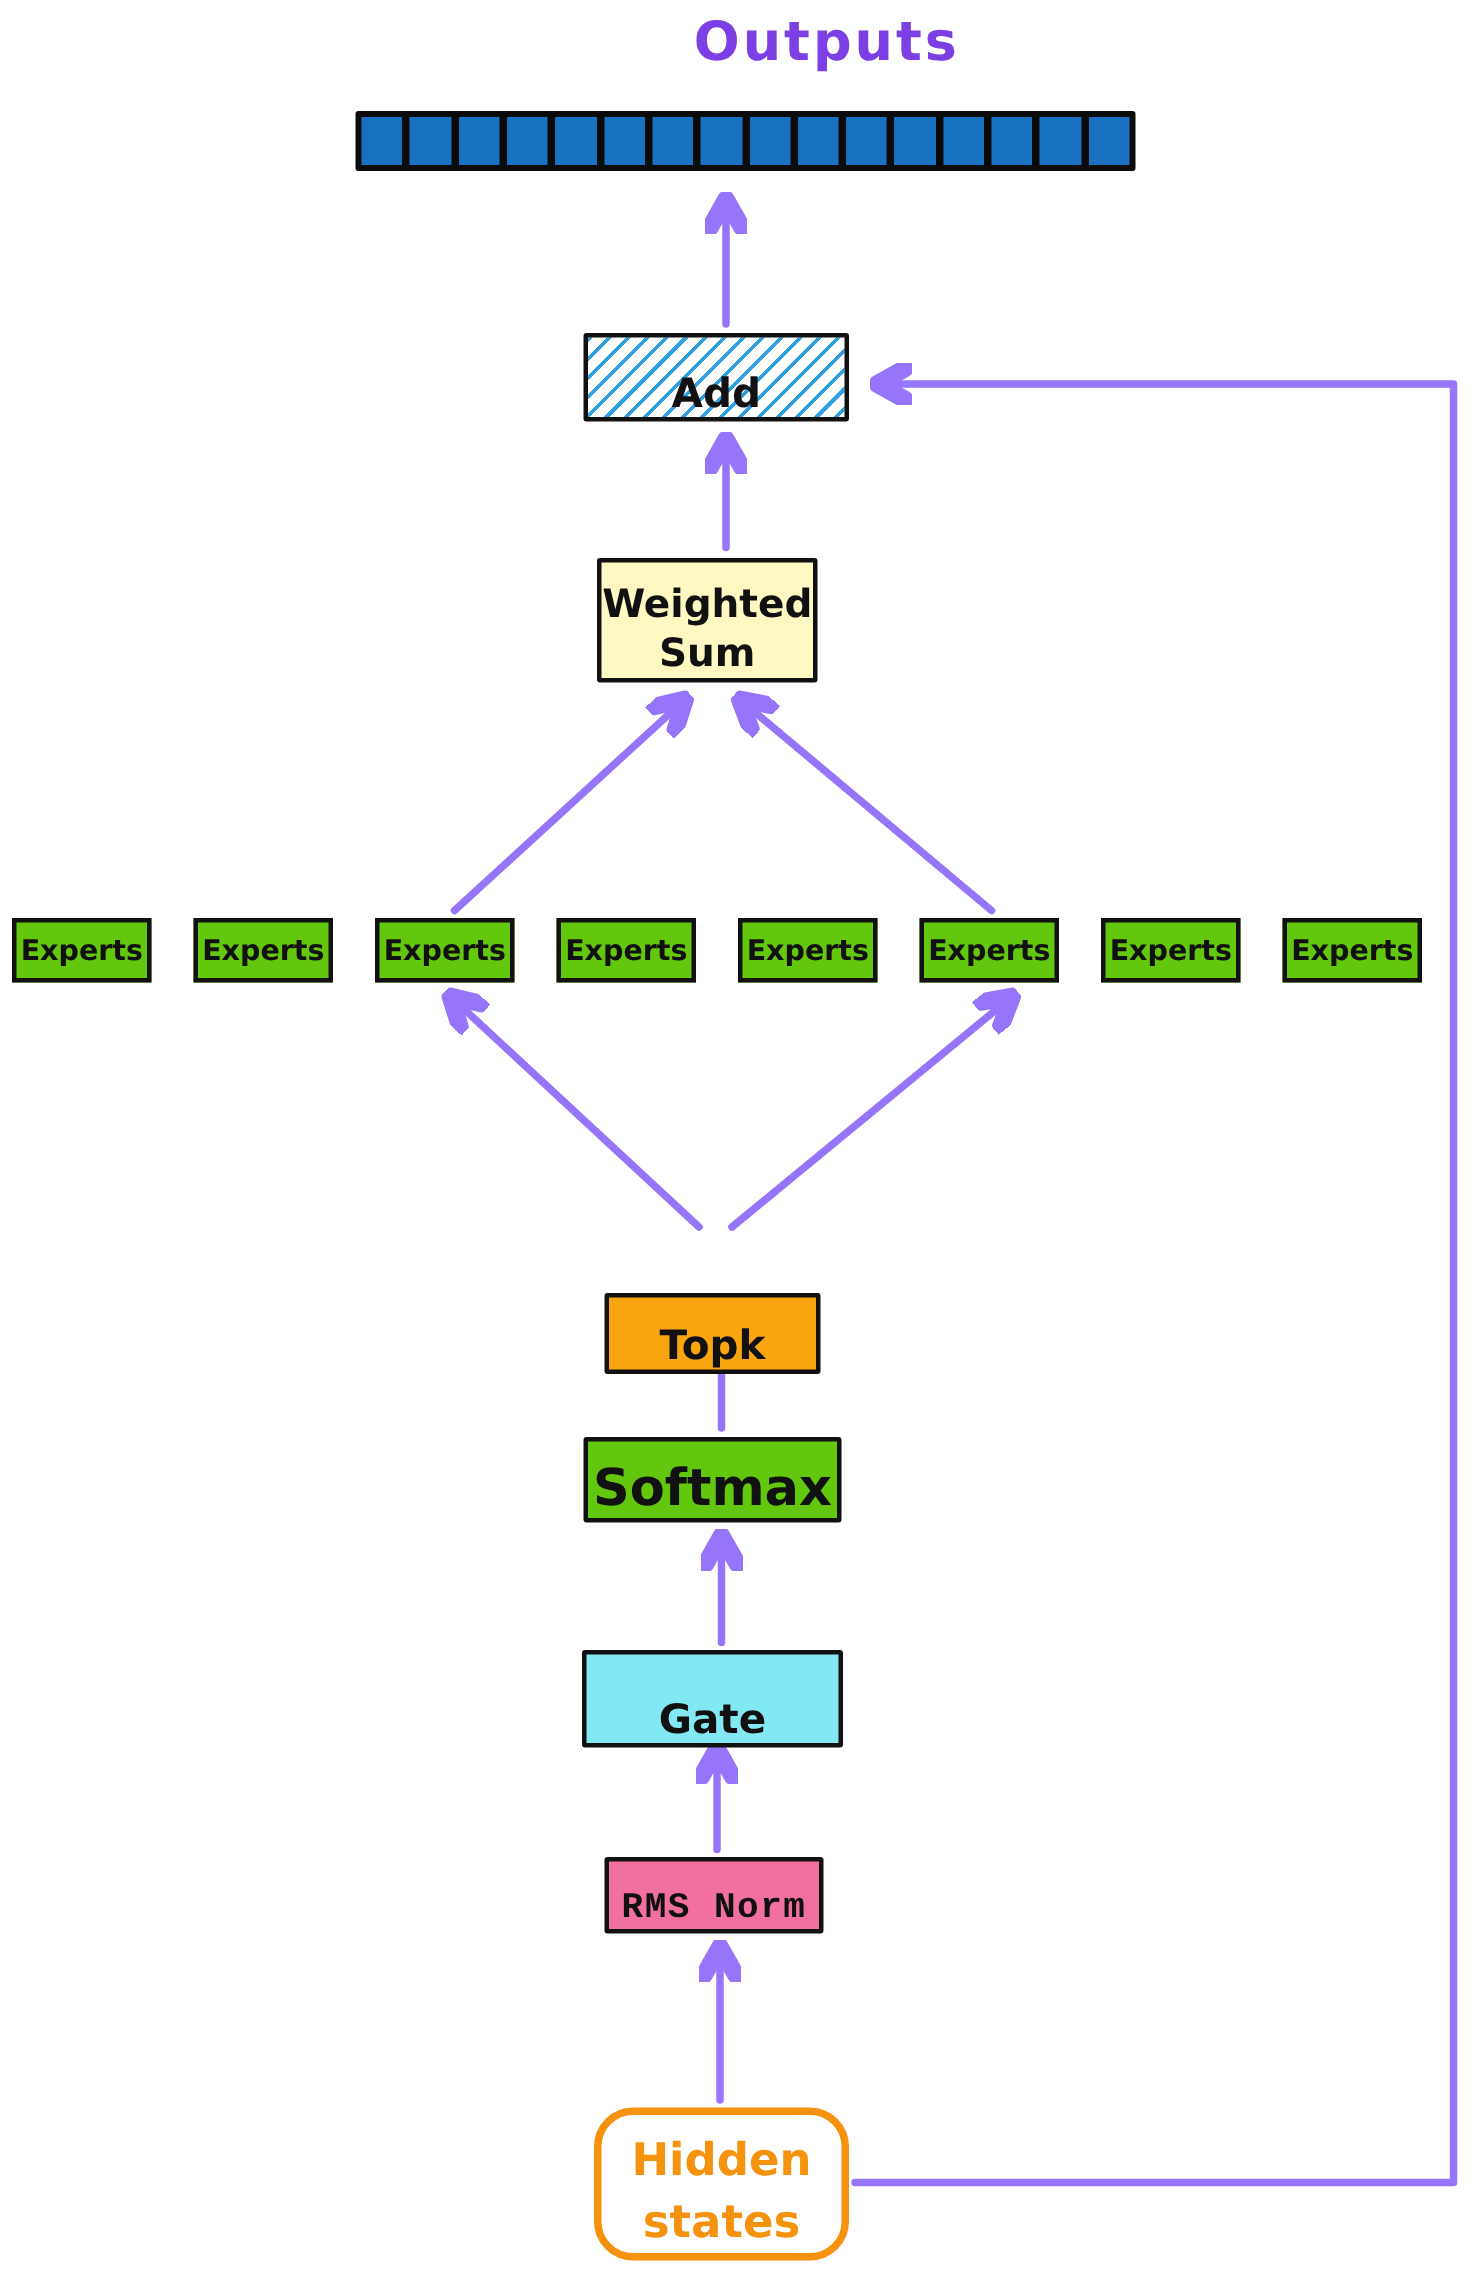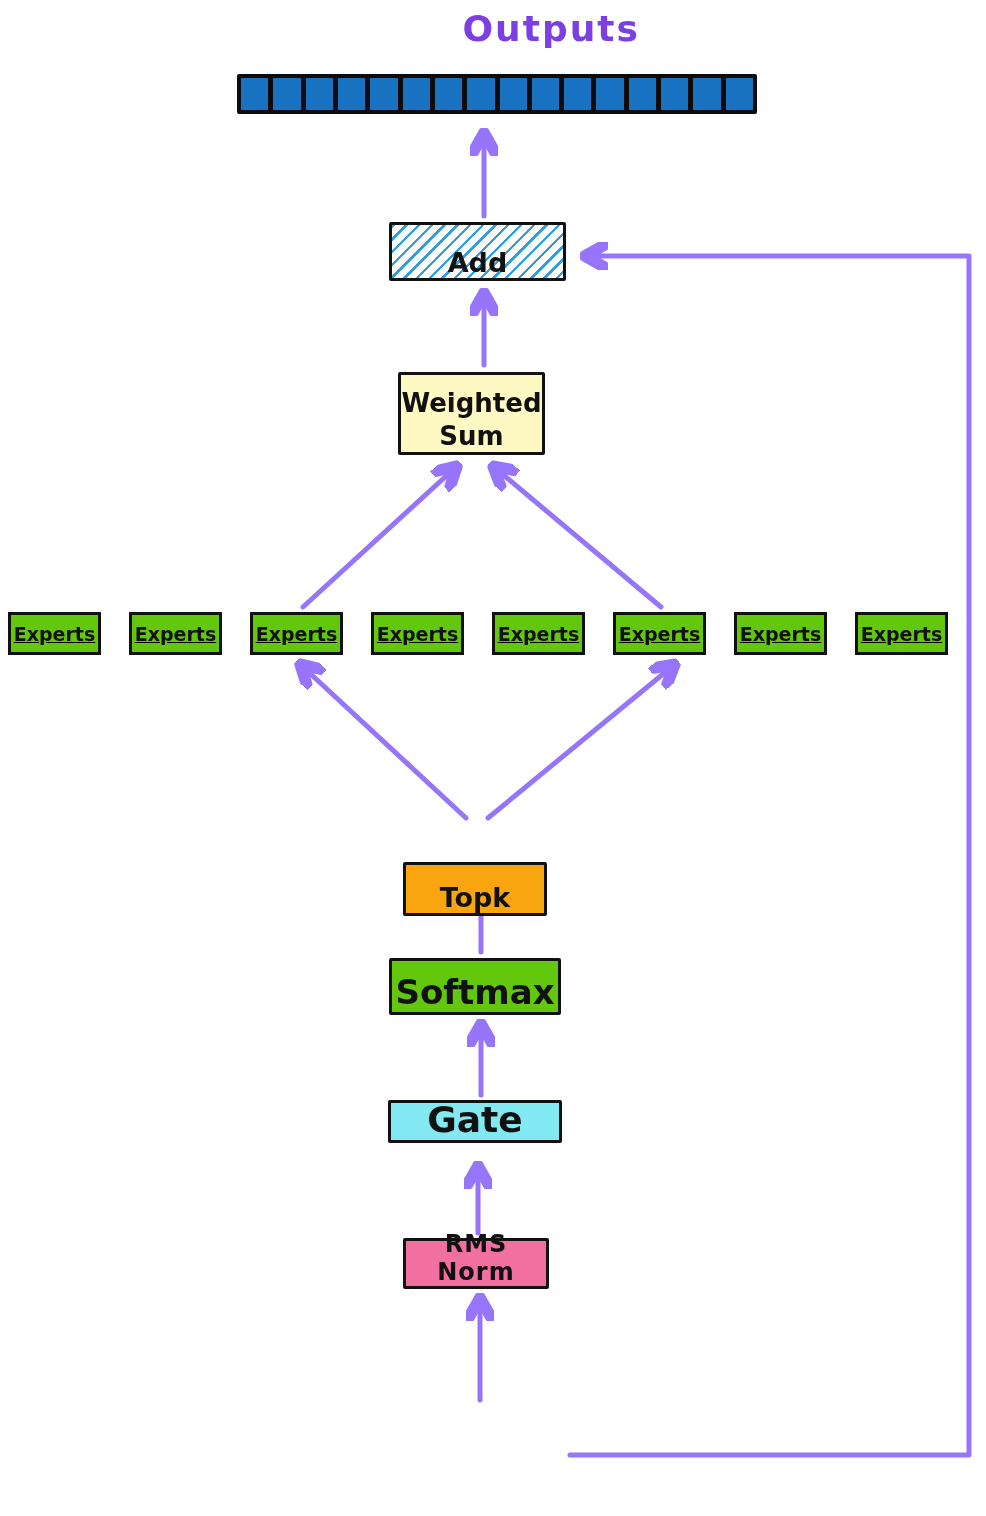--- a/index.html
+++ b/index.html
@@ -26,36 +26,36 @@
     display:flex;flex-direction:column;align-items:center;justify-content:flex-end;
     font-weight:600;color:#111111;
     box-sizing:border-box;
     text-align:center;
   }
   .box-add{left:389px;top:222px;width:177px;height:59px;font-size:27px;
     background:repeating-linear-gradient(135deg,#2e9fe0 0 2.4px,#ffffff 2.4px 9px);}
   .box-ws{left:398px;top:372px;width:147px;height:83px;font-size:26px;line-height:1.25;}
   .box-topk{left:403px;top:824px;width:144px;height:54px;font-size:27px;}
   .box-softmax{left:389px;top:958px;width:172px;height:57px;font-size:34px;}
-  .box-gate{left:388px;top:1100px;width:174px;height:43px;font-size:36px;}
+  .box-gate{left:388px;top:1100px;width:174px;height:65px;font-size:27px;}
   .box-rms{left:403px;top:1238px;width:146px;height:51px;font-size:24px;letter-spacing:1px;}
   .box-hidden{
     left:396px;top:1405px;width:170px;height:102px;
     background:#ffffff;border:5px solid var(--accent,#f5920e);border-radius:26px;
     font-size:30px;font-weight:bold;color:var(--accent,#f5920e);line-height:1.35;
   }
   .token-strip{
     position:absolute;left:237px;top:74px;width:520px;height:40px;
     background:#0b0b0b;border-radius:2px;
     display:flex;gap:5px;padding:4px;box-sizing:border-box;
   }
   .token-cell{flex:1 1 0;background:var(--token,#1971c2);}
   .experts-row{
     position:absolute;left:8px;top:612px;width:940px;height:43px;
-    display:flex;justify-content:space-between;text-decoration:underline;
+    display:flex;justify-content:space-between;
   }
   .expert{
     position:relative;width:93px;height:43px;
     border:3px solid #111111;box-sizing:border-box;
     display:flex;align-items:center;justify-content:center;
     font-size:19px;font-weight:600;color:#111111;
   }
 </style>
 </head>
 <body>
@@ -143,18 +143,22 @@
   </div>
 
   <div class="box box-softmax" style="background: rgb(99, 199, 14);">
     <span>Softmax</span>
   </div>
 
   <div class="box box-gate" style="background: rgb(130, 233, 242);">
     <span>Gate</span>
   </div>
 
-  <div class="box box-rms" style="background: rgb(242, 112, 159);">
+  <div class="box box-rms" style="background: rgb(242, 112, 159); font-family: Liberation Mono, monospace;">
     <span>RMS Norm</span>
   </div>
 
+  <div class="box box-hidden">
+    <span>Hidden</span>
+    <span>states</span>
+  </div>
 
 </div>
 
 </body></html>

